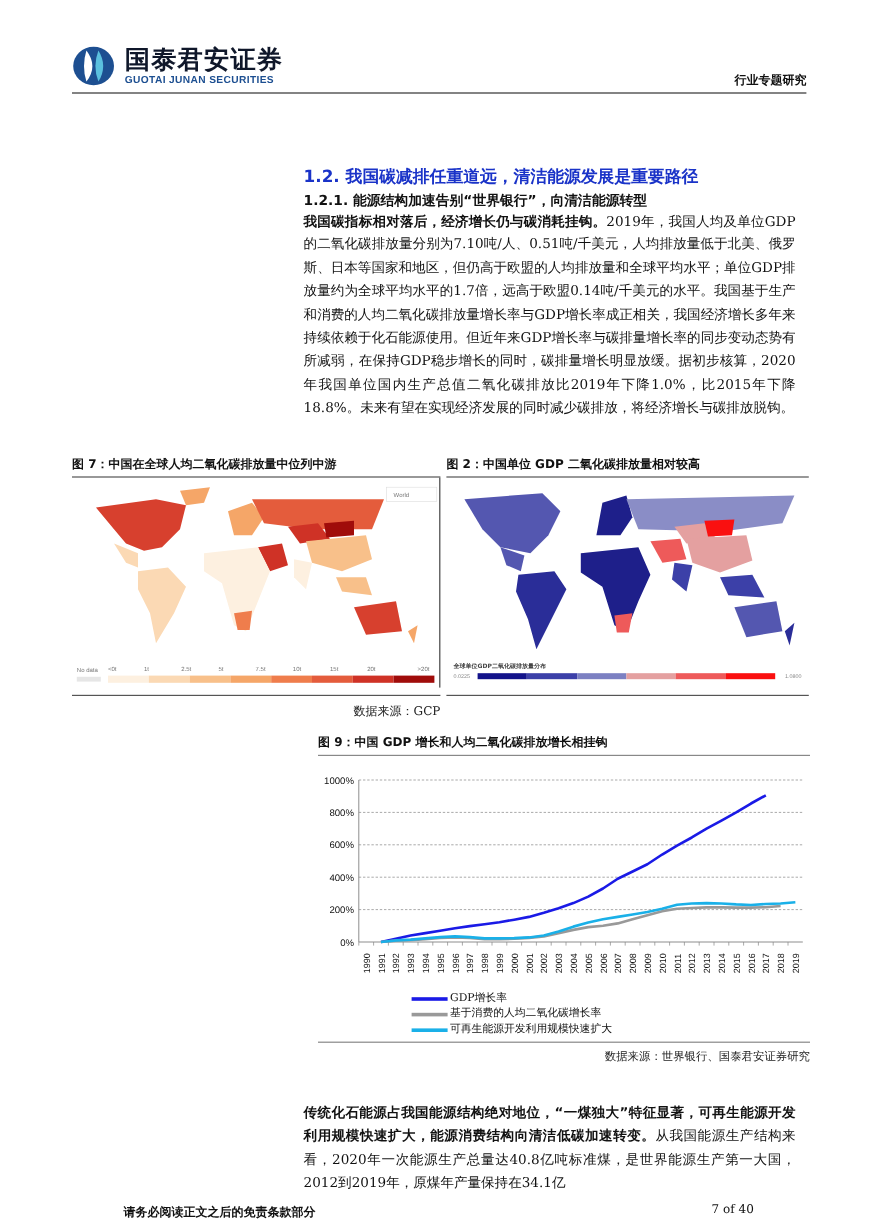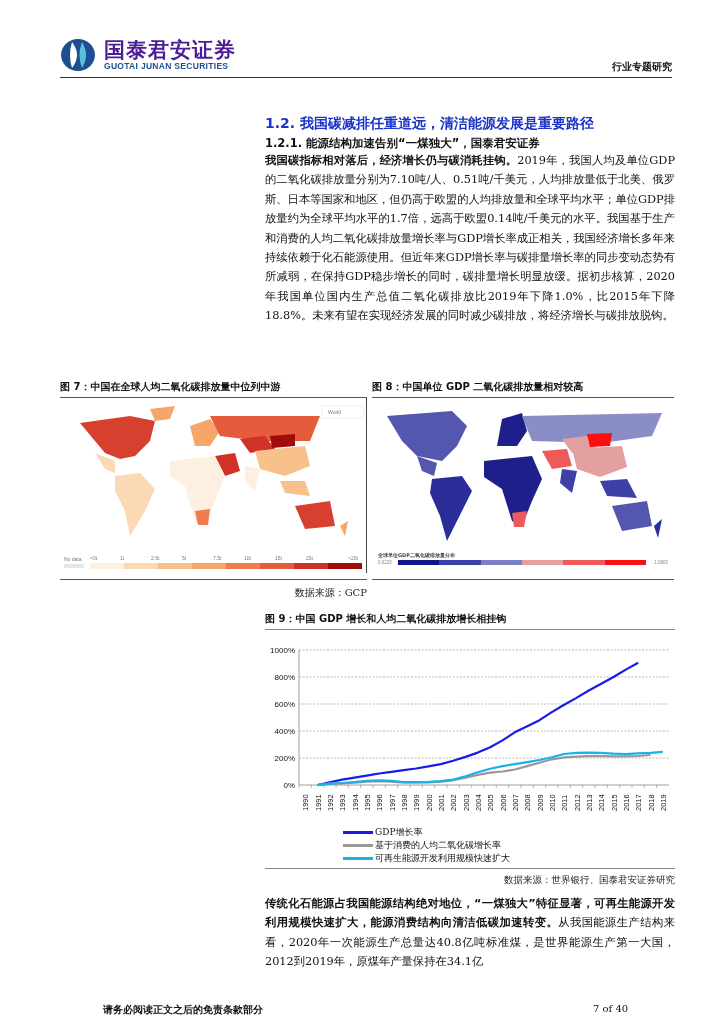--- a/index.html
+++ b/index.html
@@ -2,26 +2,26 @@
 <html><head>
 <meta charset="utf-8">
 <style>
   * { box-sizing: border-box; margin: 0; padding: 0; }
   body { width: 724px; height: 1024px; background: #ffffff; position: relative; font-family: "DejaVu Serif", "Liberation Serif", serif; color: #111; overflow: hidden; }
   .abs { position: absolute; }
   
   .logo { left: 60px; top: 38px; display: flex; align-items: center; }
   .logo-mark { width: 36px; height: 34px; position: relative; }
   .logo-text { margin-left: 8px; }
-  .logo-cn { font-family: "DejaVu Sans", sans-serif; font-size: 21px; font-weight: bold; color: #4c1d95; letter-spacing: 1px; line-height: 22px; }
+  .logo-cn { font-family: "DejaVu Sans", sans-serif; font-size: 21px; font-weight: bold; color: #0f172a; letter-spacing: 1px; line-height: 22px; }
   .logo-en { font-family: Liberation Sans, sans-serif; font-size: 8.5px; font-weight: bold; color: #1d4f91; letter-spacing: 0.3px; }
   .header-tag { right: 52px; top: 60px; font-size: 10px; font-weight: bold; font-family: "DejaVu Sans", sans-serif; }
   .header-line { left: 60px; right: 52px; top: 77px; height: 1px; background: #333; }
   
-  .col { left: 265px; width: 410px; }
+  .col { left: 253px; width: 410px; margin-top: 24px; }
   .h2 { top: 115px; font-size: 14px; font-weight: bold; color: #1a33c8; font-family: "DejaVu Sans", sans-serif; }
   .h3 { top: 136px; font-size: 11.5px; font-weight: bold; font-family: "DejaVu Sans", sans-serif; }
   .para { font-size: 11.3px; line-height: 19.4px; text-align: justify; }
   .para b { font-family: "DejaVu Sans", sans-serif; font-weight: bold; }
   .p1 { top: 151px; }
   .p2 { top: 894px; }
   
   .fig-title { font-size: 10px; font-weight: bold; font-family: "DejaVu Sans", sans-serif; }
   .fig-frame { border-top: 1.5px solid #555; border-bottom: 1.5px solid #555; }
   .fig7 { left: 60px; top: 380px; width: 307px; }
@@ -53,21 +53,21 @@
   </div>
   <div class="logo-text">
     <div class="logo-cn">国泰君安证券</div>
     <div class="logo-en">GUOTAI JUNAN SECURITIES</div>
   </div>
 </div>
 <div class="abs header-tag">行业专题研究</div>
 <div class="abs header-line"></div>
 
 <div class="abs col h2">1.2.   我国碳减排任重道远，清洁能源发展是重要路径</div>
-<div class="abs col h3">1.2.1.    能源结构加速告别“一煤独大”，国泰君安证券</div>
+<div class="abs col h3">1.2.1.    能源结构加速告别“世界银行”，向清洁能源转型</div>
 <div class="abs col para p1"><b>我国碳指标相对落后，经济增长仍与碳消耗挂钩。</b><span>2019年，我国人均及单位GDP的二氧化碳排放量分别为7.10吨/人、0.51吨/千美元，人均排放量低于北美、俄罗斯、日本等国家和地区，但仍高于欧盟的人均排放量和全球平均水平；单位GDP排放量约为全球平均水平的1.7倍，远高于欧盟0.14吨/千美元的水平。我国基于生产和消费的人均二氧化碳排放量增长率与GDP增长率成正相关，我国经济增长多年来持续依赖于化石能源使用。但近年来GDP增长率与碳排量增长率的同步变动态势有所减弱，在保持GDP稳步增长的同时，碳排量增长明显放缓。据初步核算，2020年我国单位国内生产总值二氧化碳排放比2019年下降1.0%，比2015年下降18.8%。未来有望在实现经济发展的同时减少碳排放，将经济增长与碳排放脱钩。</span></div>
 
 <div class="abs fig7">
   <div class="fig-title">图  7：中国在全球人均二氧化碳排放量中位列中游</div>
   <div class="fig-frame" style="margin-top:3px;">
     <div class="map-box">
       <svg width="307" height="150" viewBox="0 0 307 150">
         <rect width="307" height="150" fill="#ffffff"></rect>
 
         <path d="M20 22 L70 15 L95 20 L90 40 L75 55 L60 58 L45 52 L35 40 Z" fill="#d7402e"></path>
@@ -128,21 +128,21 @@
         </div>
       </div>
     </div>
   </div>
   <div class="src" style="margin-top:6px;">数据来源：GCP</div>
 </div>
 
 <div class="abs vsep"></div>
 
 <div class="abs fig8">
-  <div class="fig-title">图  8：中国单位 GDP 二氧化碳排放量相对较高</div>
+  <div class="fig-title">图  2：中国单位 GDP 二氧化碳排放量相对较高</div>
   <div class="fig-frame" style="margin-top:3px;">
     <div class="map-box">
       <svg width="302" height="150" viewBox="0 0 302 150">
         <rect width="302" height="150" fill="#ffffff"></rect>
         <path d="M15 15 L80 10 L95 25 L85 45 L70 60 L45 55 L30 40 Z" fill="#5457b0"></path>
         <path d="M45 55 L65 62 L62 75 L50 70 Z" fill="#5457b0"></path>
         <path d="M60 78 L90 75 L100 90 L90 110 L75 140 L68 115 L58 92 Z" fill="#2a2d98"></path>
         <path d="M130 18 L150 12 L155 30 L145 45 L125 45 Z" fill="#1e1f8a"></path>
         <path d="M150 15 L290 12 L280 35 L230 42 L160 40 Z" fill="#8a8dc6"></path>
         <path d="M190 38 L215 35 L225 48 L200 52 Z" fill="#e4a0a0"></path>

